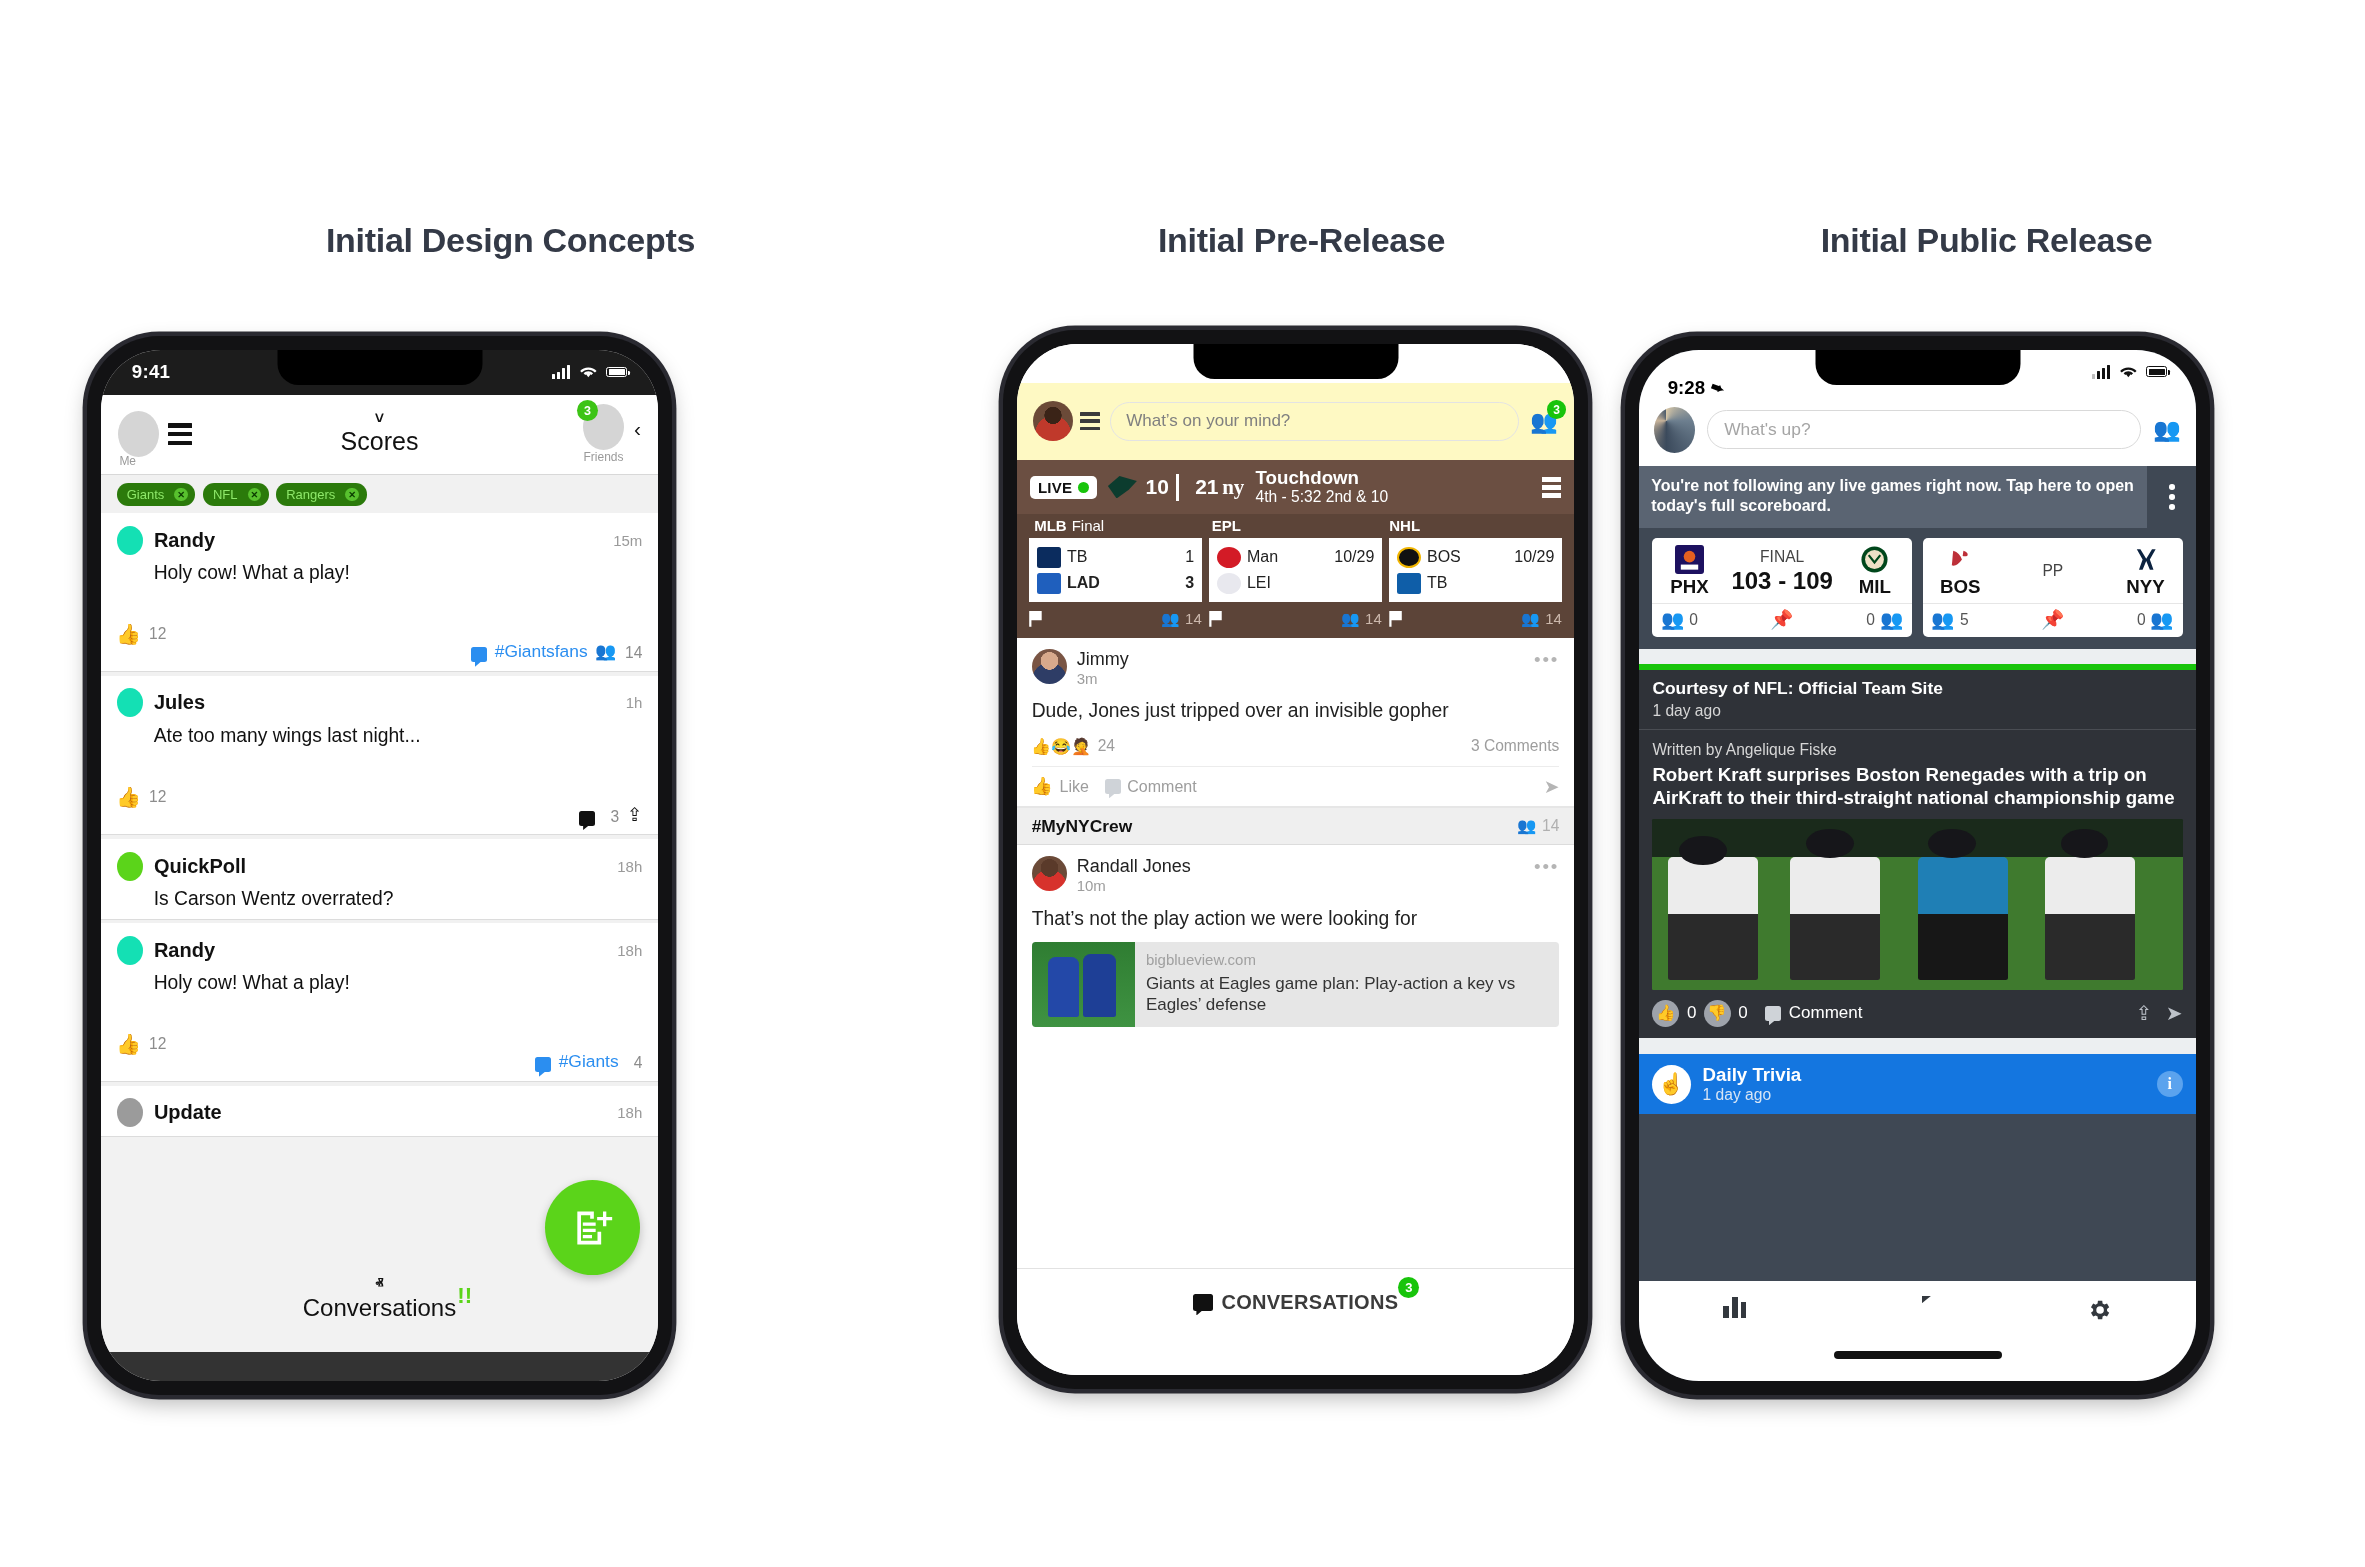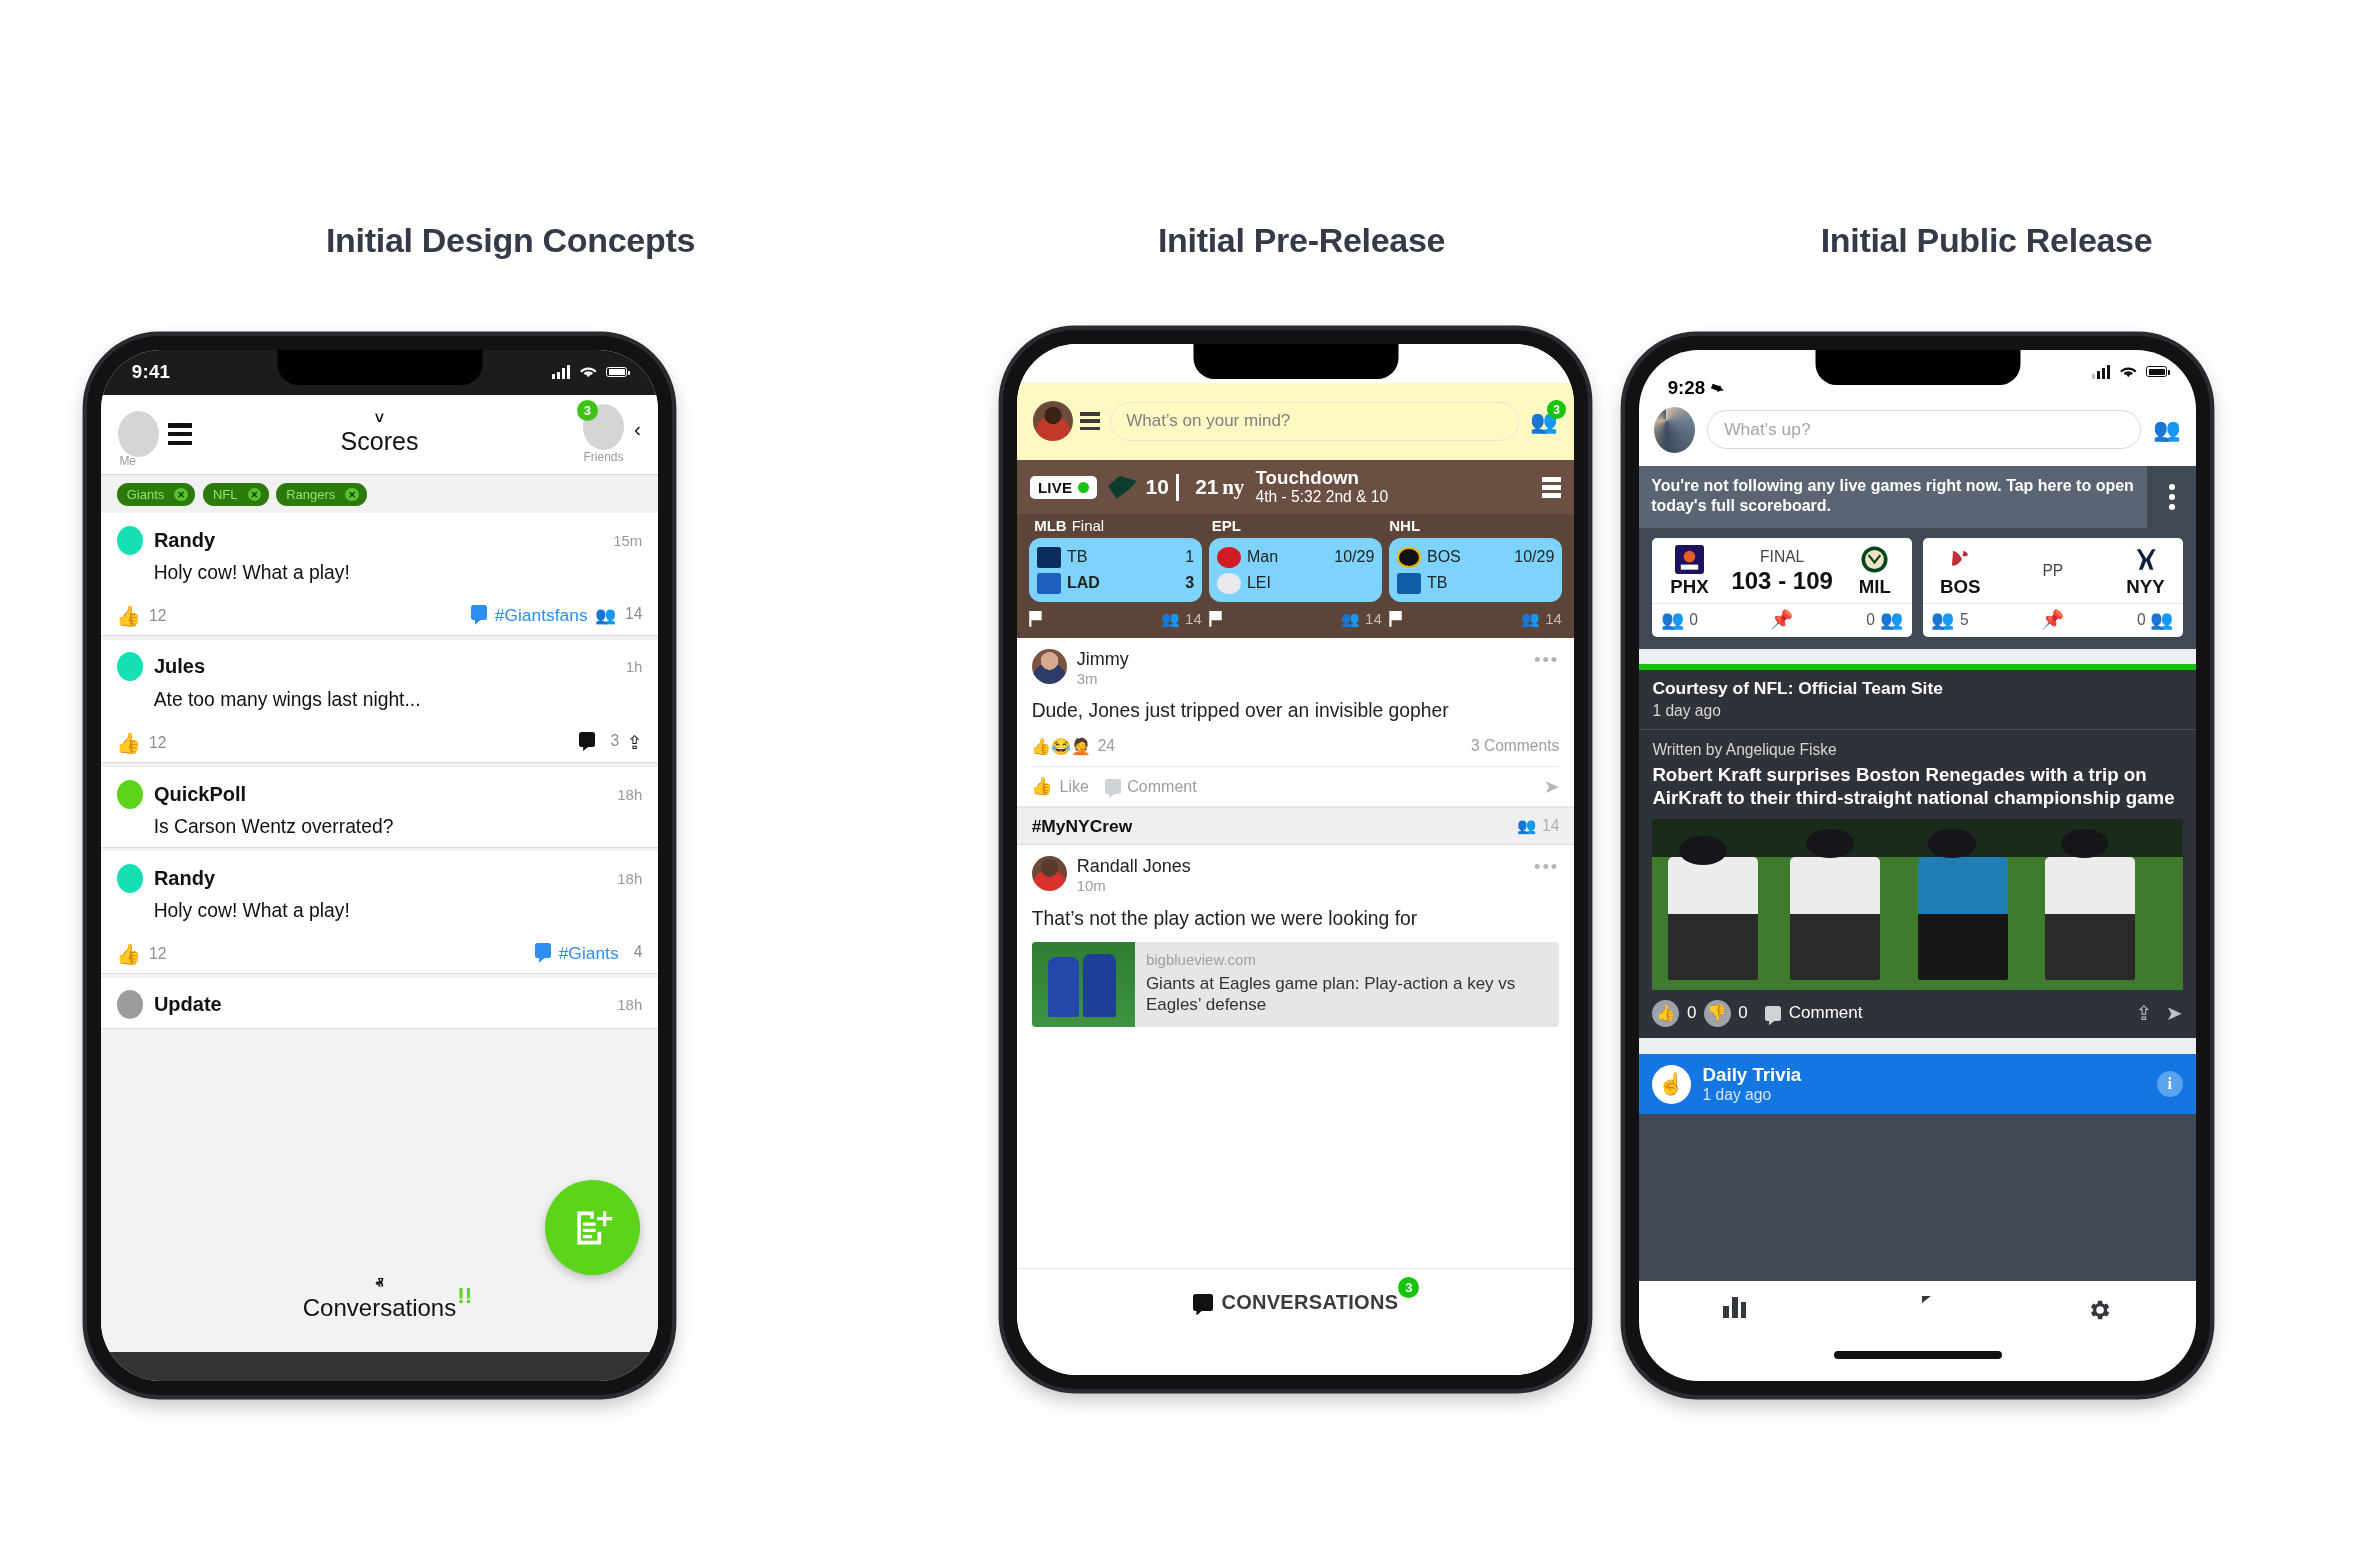--- a/index.html
+++ b/index.html
@@ -109,21 +109,21 @@
   .p1-row1 { display:flex; align-items:center; }
   .dot-av { width: 26px; height: 29px; border-radius:50%; background:#14e0b4; flex:none; }
   .dot-av.green { background:#5bd41a; }
   .dot-av.grey { background:#9b9b9b; }
   .p1-name { font-size: 20px; font-weight: bold; color:#111; margin-left: 11.2px; }
   .p1-time2 { margin-left:auto; font-size: 15px; color:#9a9a9a; }
   .p1-body { font-size: 19.3px; color:#111; margin: 7.5px 0 0 37px; }
   .p1-actions { display:flex; align-items:center; margin-top: 21px; }
   .thumb { color:#5bd41a; font-size: 20px; line-height: 1;}
   .cnt { font-size:15.6px; color:#8c8c8c; margin-left: 7.5px;}
-  .p1-act-right { margin-left:auto; display:flex; align-items:flex-start; gap: 7.5px; }
+  .p1-act-right { margin-left:auto; display:flex; align-items:flex-end; gap: 7.5px; margin-top: 36px; }
   .hash { color:#2b8ef0; font-size: 17.4px; }
   .sq-chat { width:16px;height:15px;background:#2b8ef0;border-radius:2.5px; position:relative;}
   .sq-chat::after{content:'';position:absolute;left:3.7px;bottom:-4.4px;width:6.8px;height:5.6px;background:#2b8ef0;clip-path:polygon(0 0,100% 0,0 100%);}
   .sq-chat.dark{background:#111;} .sq-chat.dark::after{background:#111;}
   .people { font-size: 17px; color:#111; }
   .share-ic { font-size: 18.7px; color:#111; }
 
   .poll-btns { display:flex; gap: 13.7px; justify-content:center; margin: 16px 0 3.7px; }
   .poll-btn {
     width: 112px; height: 73px; border-radius: 7.5px; color:#fff;
@@ -182,21 +182,21 @@
   .td-s { font-size: 15.6px; }
   .list-ic { margin-left:auto; display:flex; flex-direction:column; gap:3.1px;}
   .list-ic i{ display:block; width:18.7px; height:5px; background:#fff;}
 
   .p2-scores { background:#5c4438; padding: 3.7px 12.5px 10px; }
   .p2-lg-row { display:flex; color:#fff; }
   .p2-lg { width: 33.33%; font-size: 15px; font-weight: bold; padding-bottom: 3.7px;}
   .p2-lg span { font-weight: normal; margin-left: 5px;}
   .p2-cards { display:flex; gap: 7.5px; }
   .p2-card { width: 33.33%; }
-  .p2-cbox { background:#7dd3fc; border-radius: 12px; padding: 6.2px 7.5px; }
+  .p2-cbox { background:#ffffff; border-radius: 0; padding: 6.2px 7.5px; }
   .p2-team { display:flex; align-items:center; gap: 6.2px; padding: 2.5px 0; }
   .p2-logo { width: 24px; height: 21px; flex:none; border-radius: 2.5px; }
   .p2-abbr { font-size: 16px; color:#222; }
   .p2-abbr.b { font-weight: bold; }
   .p2-val { margin-left:auto; font-size: 16px; color:#222; }
   .p2-val.b { font-weight: bold; }
   .p2-cfoot { display:flex; align-items:center; margin-top: 7.5px; color:#cbb8ac; }
   .flagic { width: 12.5px; height: 16px; background:#fff; clip-path: polygon(0 0,100% 0,100% 60%,18% 60%,18% 100%,0 100%);}
   .p2-cfoot .r { margin-left:auto; display:flex; align-items:center; gap: 5px; font-size:15px;}
 

